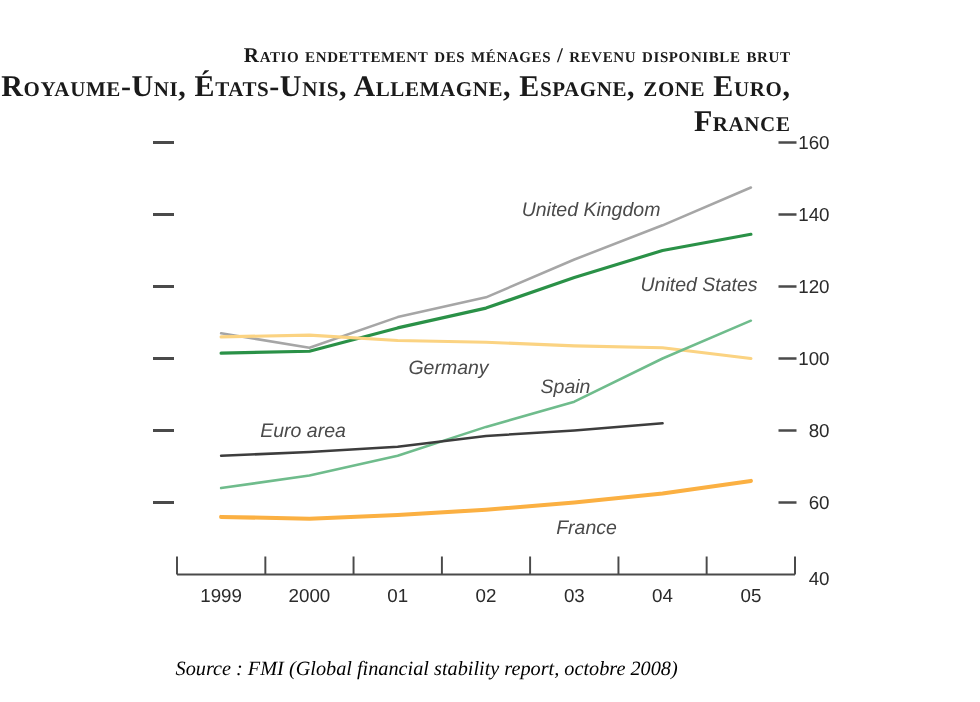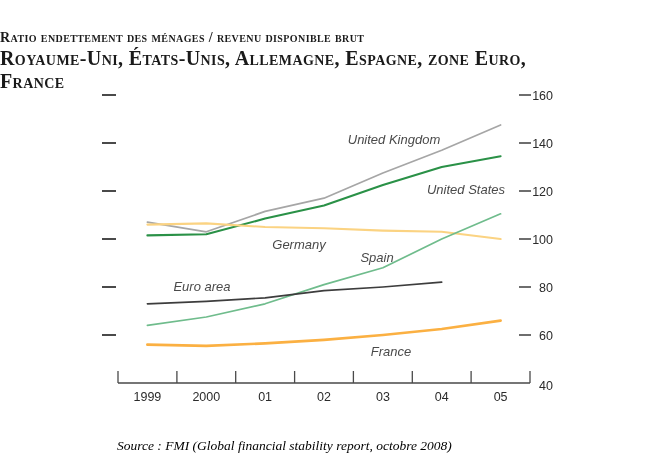--- a/index.html
+++ b/index.html
@@ -1,21 +1,21 @@
 <!DOCTYPE html>
 <html><head>
 <meta charset="utf-8">
 <style>
   html,body{margin:0;padding:0;}
   body{
     width:653px;height:468px;background:#ffffff;position:relative;
     font-family:"Liberation Sans",sans-serif;overflow:hidden;
   }
   .title{
-    position:absolute;left:0;width:527px;text-align:left;
+    position:absolute;left:0;width:527px;text-align:right;
     font-family:"Liberation Serif",serif;font-weight:bold;
     font-variant:small-caps;color:#1a1a1a;letter-spacing:.4px;
   }
   .title-line1{top:30px;font-size:14px;}
   .title-line2{top:47px;font-size:20px;}
   .source{
     position:absolute;left:117px;top:438px;
     font-family:"Liberation Serif",serif;font-style:italic;
     font-size:13.5px;color:#000000;
   }

